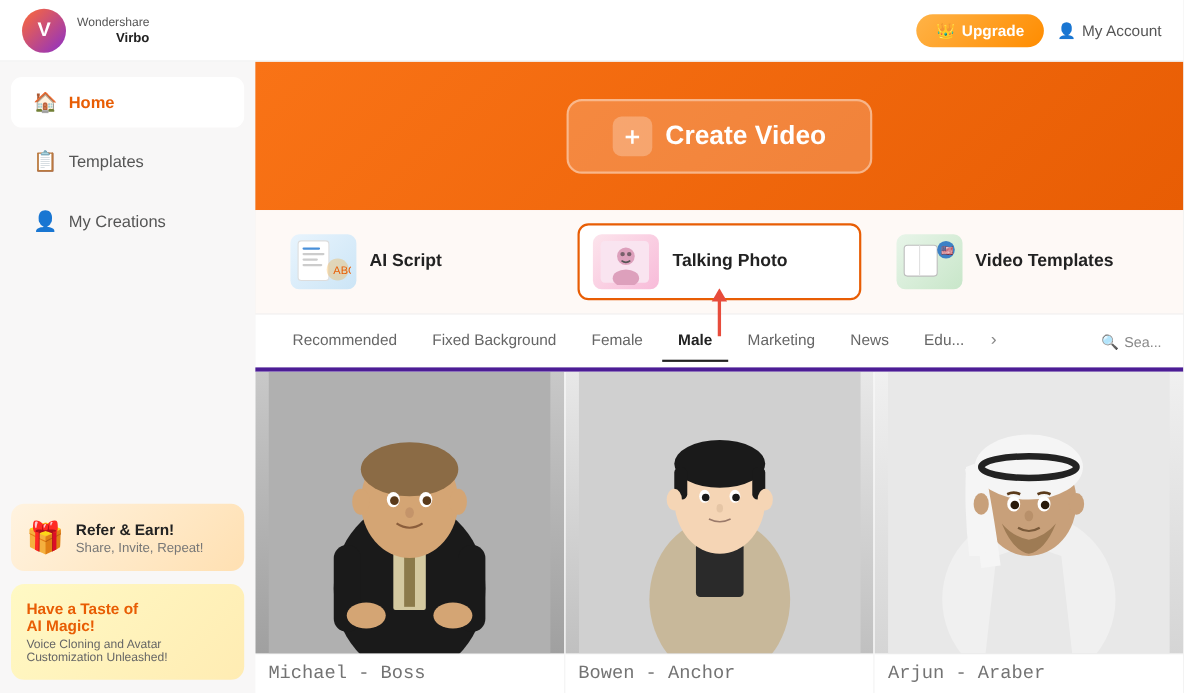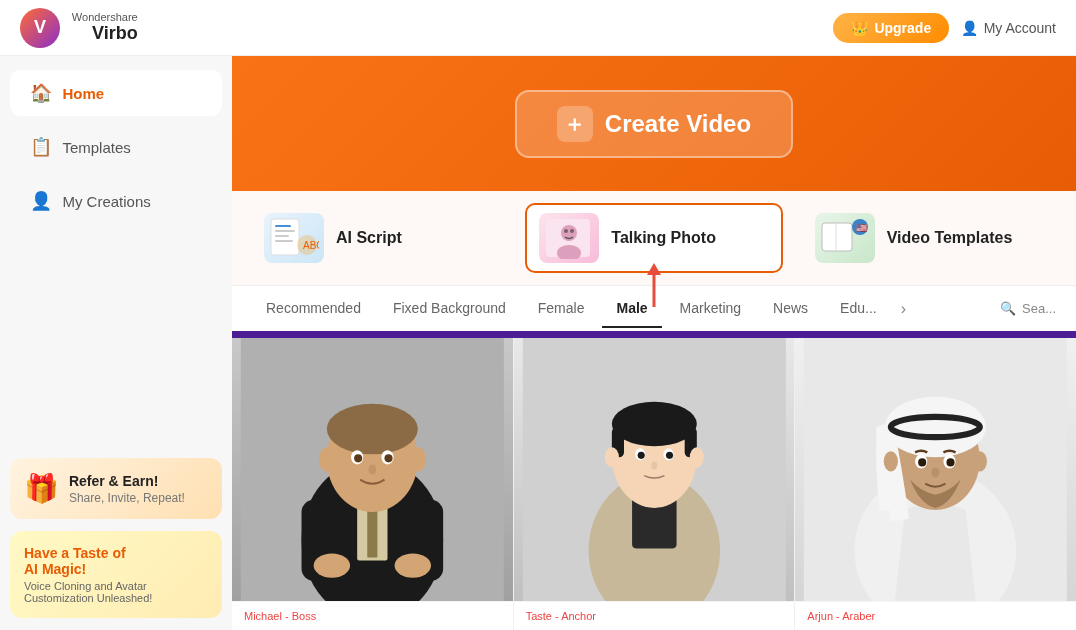--- a/index.html
+++ b/index.html
@@ -32,21 +32,21 @@
       color: white;
       font-size: 18px;
       font-weight: bold;
     }
     .logo-text {
       display: flex;
       flex-direction: column;
       align-items: flex-end;
     }
     .logo-text .brand { font-size: 11px; color: #555; }
-    .logo-text .product { font-size: 18px; font-weight: 700; color: #222; margin-left: 22px; }
+    .logo-text .product { font-size: 12px; font-weight: 700; color: #222; margin-left: 22px; }
     .topbar-right {
       display: flex;
       align-items: center;
       gap: 12px;
     }
     .upgrade-btn {
       background: linear-gradient(135deg, #ffb347, #ff8c00);
       color: white;
       border: none;
       border-radius: 20px;
@@ -223,21 +223,21 @@
       color: #222;
     }
 
     
     .tabs-row {
       background: #fff;
       display: flex;
       align-items: center;
       padding: 0 20px;
       gap: 4px;
-      border-bottom: 7px solid #4c1d95;
+      border-bottom: 4px solid #4c1d95;
       flex-shrink: 0;
       height: 52px;
     }
     .tab {
       padding: 10px 14px;
       font-size: 14px;
       color: #666;
       cursor: pointer;
       border-bottom: 2px solid transparent;
       white-space: nowrap;
@@ -284,24 +284,25 @@
       flex: 1;
       display: flex;
       align-items: center;
       justify-content: center;
       font-size: 60px;
       overflow: hidden;
       position: relative;
     }
     .avatar-name {
       padding: 8px 12px;
-      font-size: 11px;
-      color: #ef4444;
+      font-size: 17px;
+      color: #737373;
       background: #fff;
       border-top: 1px solid #f5f5f5;
+      font-family: Liberation Mono, monospace;
     }
 
     
     .avatar-michael { background: linear-gradient(180deg, #c8c8c8 0%, #a0a0a0 100%); }
     .avatar-bowen { background: linear-gradient(180deg, #e8e8e8 0%, #c0c0c0 100%); }
     .avatar-arjun { background: linear-gradient(180deg, #f0f0f0 0%, #d5d5d5 100%); }
   </style>
 </head>
 <body>
 
@@ -496,21 +497,21 @@
             <circle cx="145" cy="116" r="3.5" fill="#1a1a1a"></circle>
 
             <ellipse cx="130" cy="126" rx="3" ry="4" fill="#e5c5a5"></ellipse>
 
             <path d="M120 136 Q130 141 140 136" stroke="#9a7a6a" stroke-width="1.5" fill="none"></path>
 
             <ellipse cx="88" cy="118" rx="7" ry="10" fill="#f5d5b5"></ellipse>
             <ellipse cx="172" cy="118" rx="7" ry="10" fill="#f5d5b5"></ellipse>
           </svg>
         </div>
-        <div class="avatar-name">Taste - Anchor</div>
+        <div class="avatar-name">Bowen - Anchor</div>
       </div>
 
       <div class="avatar-card">
         <div class="avatar-img avatar-arjun">
           <svg viewBox="0 0 260 260" width="100%" height="100%">
             <rect width="260" height="260" fill="#e8e8e8"></rect>
 
             <ellipse cx="130" cy="210" rx="80" ry="80" fill="#f0f0f0"></ellipse>
 
             <path d="M100 170 L130 160 L160 170 L170 260 L90 260 Z" fill="#e8e8e8"></path>

